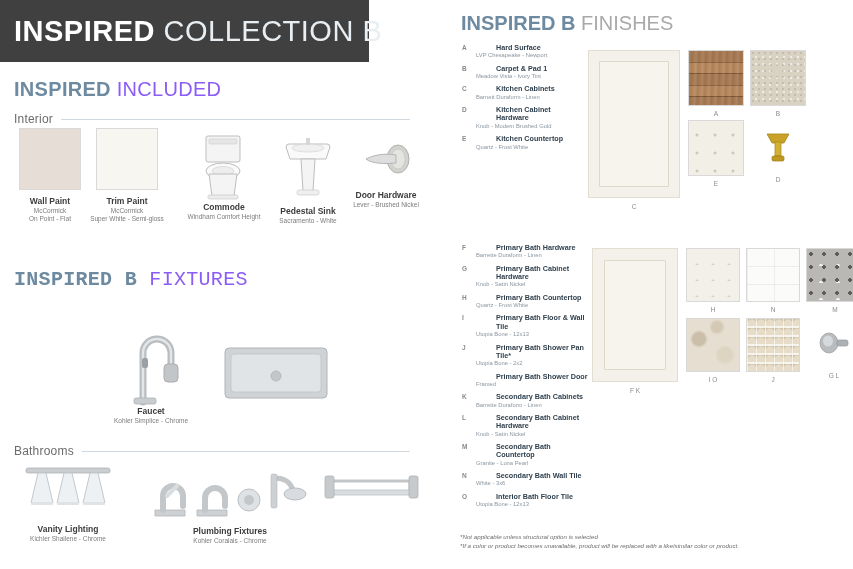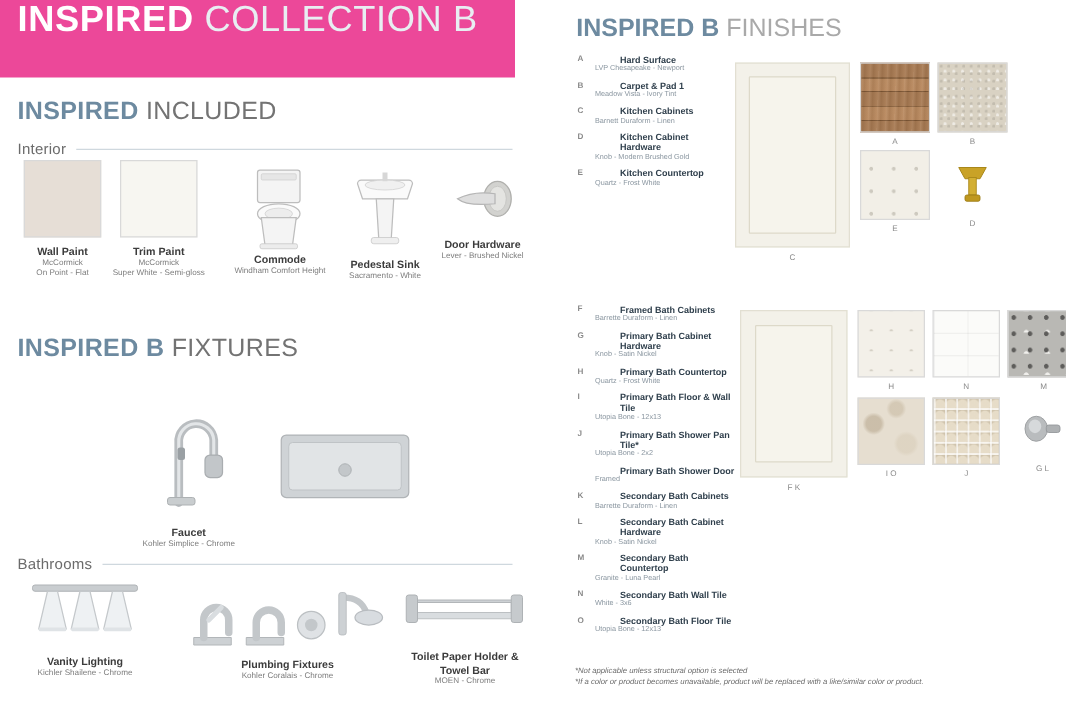--- a/index.html
+++ b/index.html
@@ -11,36 +11,36 @@
     color: #3c3c3c;
     overflow: hidden;
     position: relative;
   }
   .page { position: relative; width: 853px; height: 569px; }
 
   
   .left { position: absolute; left: 0; top: 0; width: 432px; height: 569px; }
 
   .banner {
-    position: absolute; left: 0; top: 0; width: 412px; height: 62px;
-    background: #ec4899;
-    display: flex; align-items: flex-start;
+    position: absolute; left: 0; top: 0; width: 369px; height: 62px;
+    background: #404040;
+    display: flex; align-items: center;
   }
   .banner-text {
     color: #ffffff; font-size: 29px; letter-spacing: 0.5px;
     padding-left: 14px; white-space: nowrap;
   }
   .banner-text b { font-weight: bold; }
   .banner-text span { font-weight: 300; color: #e8eef2; }
 
   .sec-title {
     font-size: 20px; letter-spacing: 0.3px; white-space: nowrap;
   }
   .sec-title b { color: #6d8aa0; font-weight: bold; }
-  .sec-title i { color: #737373; font-style: normal; font-weight: normal; }
+  .sec-title i { color: #8b5cf6; font-style: normal; font-weight: normal; }
 
   .subhead {
     font-size: 12px; color: #6b6b6b; letter-spacing: .2px;
     display: flex; align-items: center; gap: 8px;
   }
   .subhead .rule { flex: 1; height: 1px; background: #cfd8de; }
 
   .swatch-label { text-align: center; line-height: 1.25; }
   .swatch-label .n { font-size: 8.5px; font-weight: bold; color: #3c3c3c; }
   .swatch-label .d { font-size: 6.5px; color: #7c7c7c; }
@@ -153,36 +153,36 @@
           <path d="M22 29 l2 32 h10 l2 -32 z" fill="#f4f4f4" stroke="#bdbdbd" stroke-width="1"></path>
           <rect x="18" y="60" width="22" height="5" rx="2" fill="#efefef" stroke="#c5c5c5" stroke-width=".6"></rect>
         </svg>
       </div>
       <div class="swatch-label" style="margin-top:4px;">
         <div class="n">Pedestal Sink</div>
         <div class="d">Sacramento - White</div>
       </div>
     </div>
 
-    <div class="sec-title ph" style="left:14px; top:268px;">
+    <div class="sec-title ph" style="left:14px; top:268px;font-family:Liberation Mono, monospace;">
       <b>INSPIRED B</b><i> FIXTURES</i>
     </div>
 
 
     <div class="ph" style="left:96px; top:314px; width:110px;">
       <div style="height:92px;display:flex;align-items:flex-end;justify-content:center;">
         <svg width="70" height="92" viewBox="0 0 70 92" aria-hidden="true">
           <path d="M27 88 v-48 a14 14 0 0 1 28 -2 v16" fill="none" stroke="#b9bdc0" stroke-width="7" stroke-linecap="round"></path>
           <path d="M27 88 v-48 a14 14 0 0 1 28 -2 v16" fill="none" stroke="#e3e6e8" stroke-width="2.5" stroke-linecap="round"></path>
           <rect x="48" y="50" width="14" height="18" rx="4" fill="#c2c6c9" stroke="#a9adb0" stroke-width="1"></rect>
           <rect x="18" y="84" width="22" height="6" rx="2" fill="#c9cdcf" stroke="#adb1b3" stroke-width=".8"></rect>
           <rect x="26" y="44" width="6" height="10" rx="2" fill="#9aa0a4"></rect>
         </svg>
       </div>
-      <div class="swatch-label" style="margin-top:15px;">
+      <div class="swatch-label" style="margin-top:0;">
         <div class="n">Faucet</div>
         <div class="d">Kohler Simplice - Chrome</div>
       </div>
     </div>
 
     <div class="ph" style="left:216px; top:342px; width:120px;">
       <div style="height:62px;display:flex;align-items:center;justify-content:center;">
         <svg width="106" height="58" viewBox="0 0 106 58" aria-hidden="true">
           <rect x="2" y="4" width="102" height="50" rx="4" fill="#cfd3d6" stroke="#b0b4b7" stroke-width="1"></rect>
           <rect x="8" y="10" width="90" height="38" rx="3" fill="#e1e4e6" stroke="#bfc3c6" stroke-width=".8"></rect>
@@ -245,25 +245,20 @@
 
     <div class="ph" style="left:312px; top:462px; width:120px;">
       <div style="height:56px;display:flex;align-items:center;justify-content:center;">
         <svg width="110" height="48" viewBox="0 0 110 48" aria-hidden="true">
           <path d="M12 14 v12 h2 v-10 h78 v10 h2 v-12 z" fill="#cdd1d4" stroke="#b2b6b9" stroke-width=".8"></path>
           <rect x="12" y="24" width="84" height="5" rx="2.5" fill="#d9dde0" stroke="#bcc0c3" stroke-width=".8"></rect>
           <rect x="8" y="10" width="9" height="22" rx="2" fill="#c6cacd" stroke="#aeb2b5" stroke-width=".8"></rect>
           <rect x="92" y="10" width="9" height="22" rx="2" fill="#c6cacd" stroke="#aeb2b5" stroke-width=".8"></rect>
         </svg>
       </div>
-      <div class="swatch-label" style="margin-top:2px;">
-        <div class="n" style="white-space:pre-line;">Toilet Paper Holder &amp;
-Towel Bar</div>
-        <div class="d">MOEN - Chrome</div>
-      </div>
     </div>
 
   </div>
 
   <div class="right">
 
     <div class="fin-title">
       <b>INSPIRED B</b><i> FINISHES</i>
     </div>
 
@@ -336,21 +331,21 @@
           <rect x="9" y="26" width="12" height="5" rx="1.5" fill="#bf981f" stroke="#9c7c16" stroke-width=".7"></rect>
         </svg>
       </div>
       <div class="letter-cap" style="margin-top:0px;">D</div>
     </div>
 
     <div class="ph" style="left:6px; top:244px; width:126px;">
       <div class="legend-row">
         <div class="legend-letter">F</div>
         <div>
-            <div class="legend-name">Framed Bath Cabinets</div>
+            <div class="legend-name">Primary Bath Hardware</div>
         <div class="legend-desc">Barrette Duraform - Linen</div>
           </div>
       </div>
       <div class="legend-row">
         <div class="legend-letter">G</div>
         <div>
             <div class="legend-name">Primary Bath Cabinet Hardware</div>
         <div class="legend-desc">Knob - Satin Nickel</div>
           </div>
       </div>
@@ -406,21 +401,21 @@
       <div class="legend-row">
         <div class="legend-letter">N</div>
         <div>
             <div class="legend-name">Secondary Bath Wall Tile</div>
         <div class="legend-desc">White - 3x6</div>
           </div>
       </div>
       <div class="legend-row">
         <div class="legend-letter">O</div>
         <div>
-            <div class="legend-name">Secondary Bath Floor Tile</div>
+            <div class="legend-name">Interior Bath Floor Tile</div>
         <div class="legend-desc">Utopia Bone - 12x13</div>
           </div>
       </div>
     </div>
 
     <div class="ph" style="left:136px; top:248px; width:86px;">
       <div class="door small" style="width:86px;height:134px;"></div>
       <div class="letter-cap" style="margin-top:5px;">F  K</div>
     </div>
 

